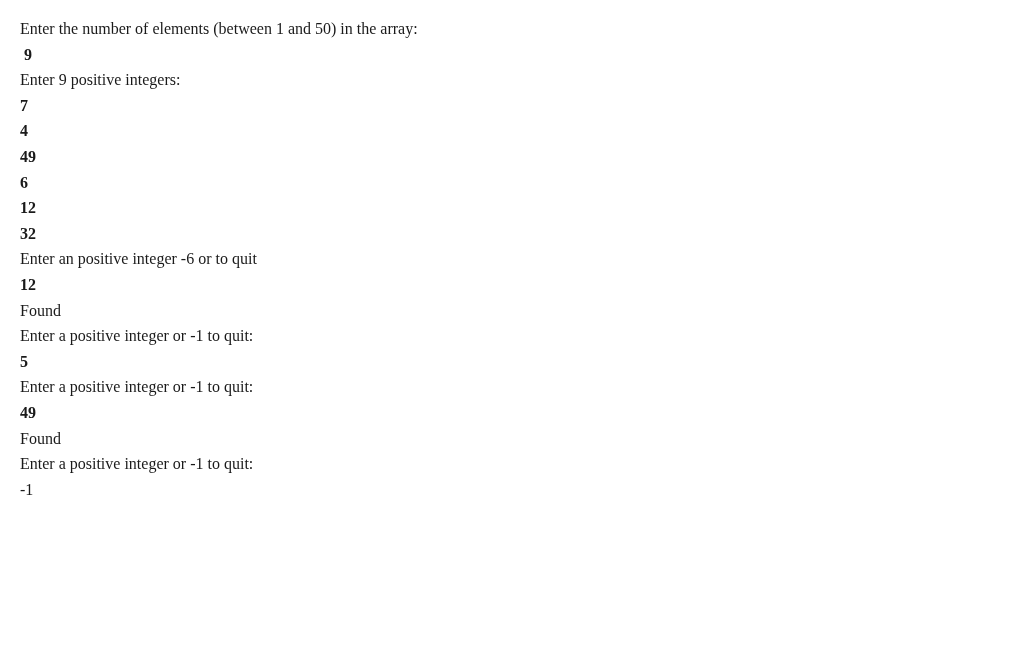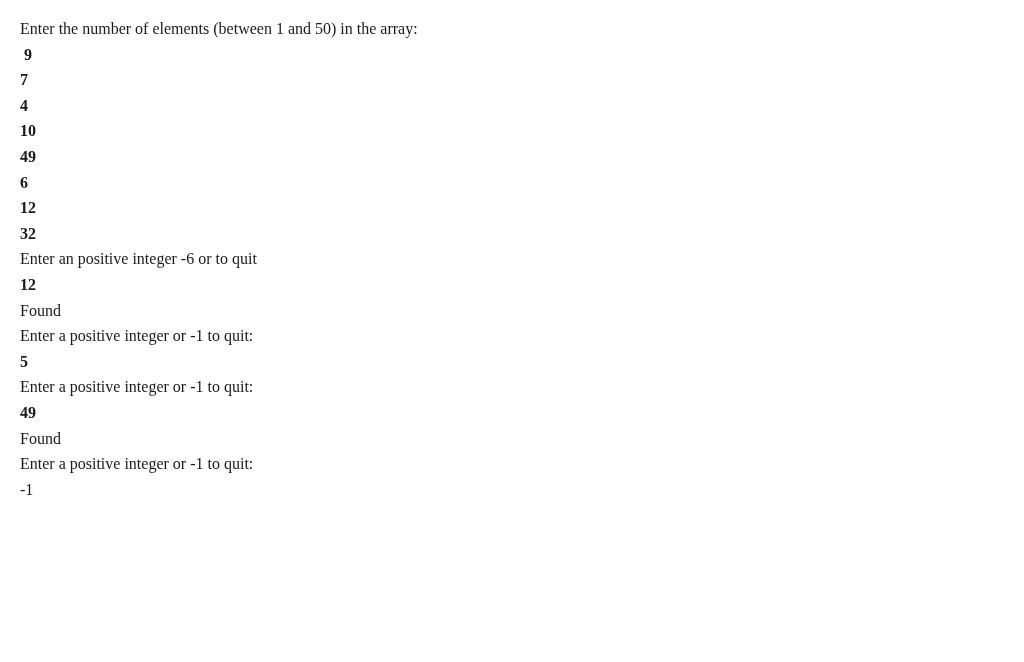--- a/index.html
+++ b/index.html
@@ -35,23 +35,23 @@
       font-weight: bold;
       white-space: pre;
     }
   </style>
 </head>
 <body>
 
 <div class="terminal-output">
 <span class="line">Enter the number of elements (between 1 and 50) in the array:</span>
     <span class="line-bold"> 9</span>
+    <span class="line">Enter 9 positive integers:</span>
     <span class="line-bold">7</span>
     <span class="line-bold">4</span>
-    <span class="line-bold">10</span>
     <span class="line-bold">49</span>
     <span class="line-bold">6</span>
     <span class="line-bold">12</span>
     <span class="line-bold">32</span>
     <span class="line">Enter an positive integer -6 or to quit</span>
     <span class="line-bold">12</span>
     <span class="line">Found</span>
     <span class="line">Enter a positive integer or -1 to quit:</span>
     <span class="line-bold">5</span>
     <span class="line">Enter a positive integer or -1 to quit:</span>

